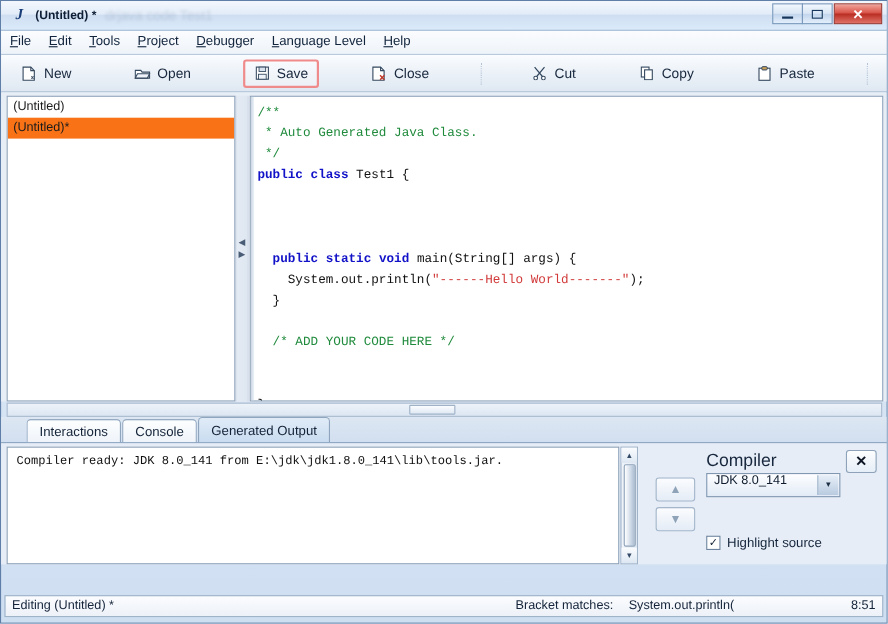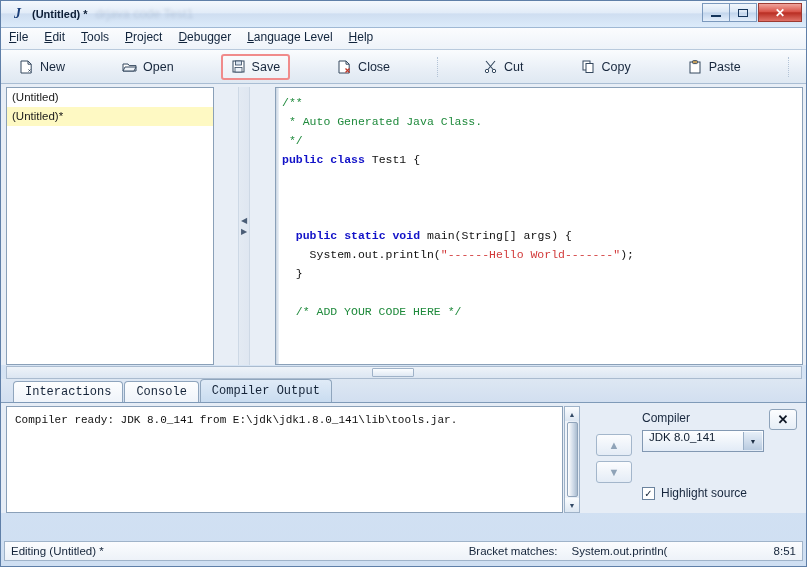--- a/index.html
+++ b/index.html
@@ -116,36 +116,35 @@
     border-left: 1px dotted #b3c3d6;
     margin: 0 6px 0 0;
   }
 
   
   .main {
     display: flex;
     height: 281px;
     background: #e8eef6;
     padding: 3px 3px 0 5px;
-    gap: 24px;
   }
   .filelist-wrap {
     width: 208px;
     background: #ffffff;
     border: 1px solid #8aa0b8;
     position: relative;
     overflow: hidden;
   }
   .fl-item {
     height: 19px; line-height: 19px;
     font-size: 11.5px; color: #1b1b1b;
     padding-left: 5px;
   }
   .fl-item.selected {
-    background: #fef9c3;
+    background: #f97316;
   }
   .splitter {
     width: 12px;
     background: linear-gradient(to right,#e3eaf3,#dfe7f1);
     display: flex; flex-direction: column;
     align-items: center; justify-content: center;
     gap: 4px;
     border-left: 1px solid #cdd8e5;
     border-right: 1px solid #cdd8e5;
   }
@@ -191,24 +190,23 @@
     width: 42px; height: 9px;
     background: linear-gradient(to bottom,#fbfdff,#dfe8f3);
     border: 1px solid #9fb2c8;
     border-radius: 1px;
   }
 
   
   .tabstrip {
     height: 24px;
     display: flex; align-items: flex-end;
-    padding-left: 12px;
+    padding-left: 23px;
     background: linear-gradient(to bottom,#dde7f3,#d2dff0);
     border-bottom: 1px solid #7f9ab8;
-    font-family: Liberation Mono, monospace;
   }
   .tab {
     height: 21px; line-height: 20px;
     padding: 0 11px;
     font-size: 12px; color: #142338;
     background: linear-gradient(to bottom,#fdfefe,#eff4fa);
     border: 1px solid #8fa5bd;
     border-bottom: none;
     border-radius: 4px 4px 0 0;
     margin-right: 1px;
@@ -272,21 +270,21 @@
   .nav-btn {
     width: 36px; height: 22px;
     background: linear-gradient(to bottom,#fbfcfe,#e4ecf6);
     border: 1px solid #a3b6cb;
     border-radius: 3px;
     display: flex; align-items: center; justify-content: center;
     color: #8fa3b8; font-size: 11px;
   }
   .cmp-label {
     position: absolute; left: 62px; top: 5px;
-    font-size: 12px; color: #17273d;
+    font-size: 16px; color: #17273d;
   }
   .combo {
     position: absolute; left: 62px; top: 24px;
     width: 122px; height: 22px;
     background: linear-gradient(to bottom,#fdfeff,#e2ebf6);
     border: 1px solid #8298b2;
     border-radius: 0;
     display: flex; 
     font-size: 11.5px; color: #0e1c2e;
     padding-left: 6px;
@@ -499,21 +497,21 @@
     </div>
   </div>
 
   <div class="hscroll">
     <div class="hscroll-thumb"></div>
   </div>
 
   <div class="tabstrip">
     <div class="tab">Interactions</div>
     <div class="tab">Console</div>
-    <div class="tab active">Compiler Output</div>
+    <div class="tab active">Generated Output</div>
   </div>
 
   <div class="bottom">
 
     <div class="console">
       <div class="console-text">Compiler ready: JDK 8.0_141 from E:\jdk\jdk1.8.0_141\lib\tools.jar.</div>
     </div>
 
     <div class="vscroll">
       <div class="vs-btn">▲</div>

